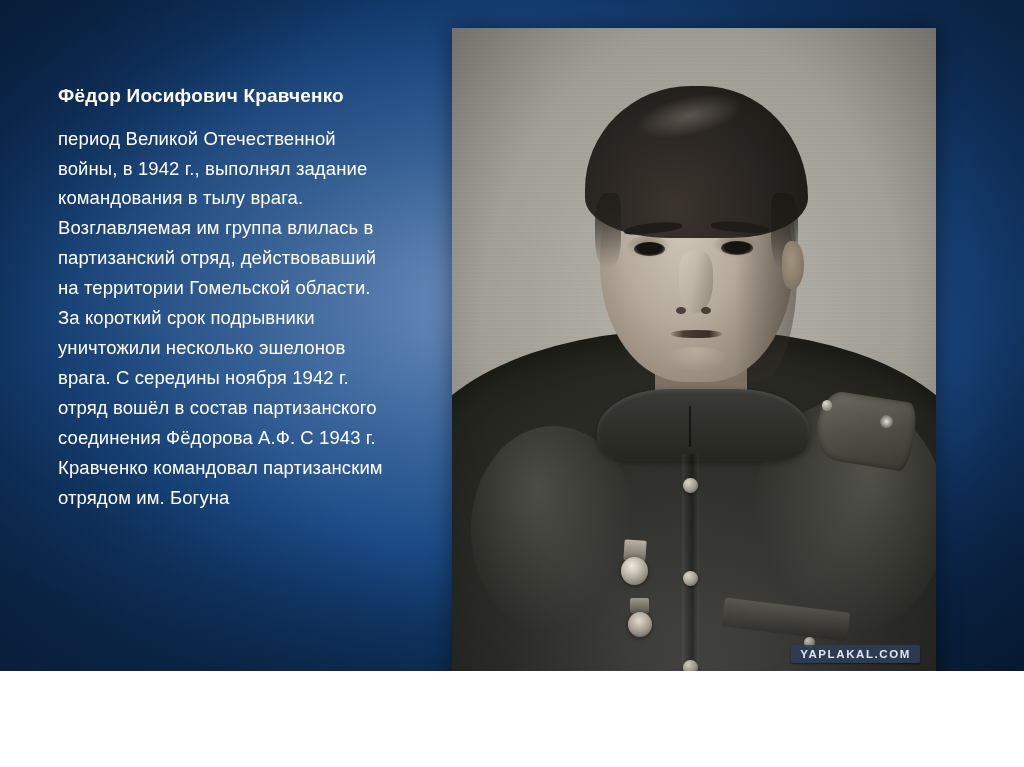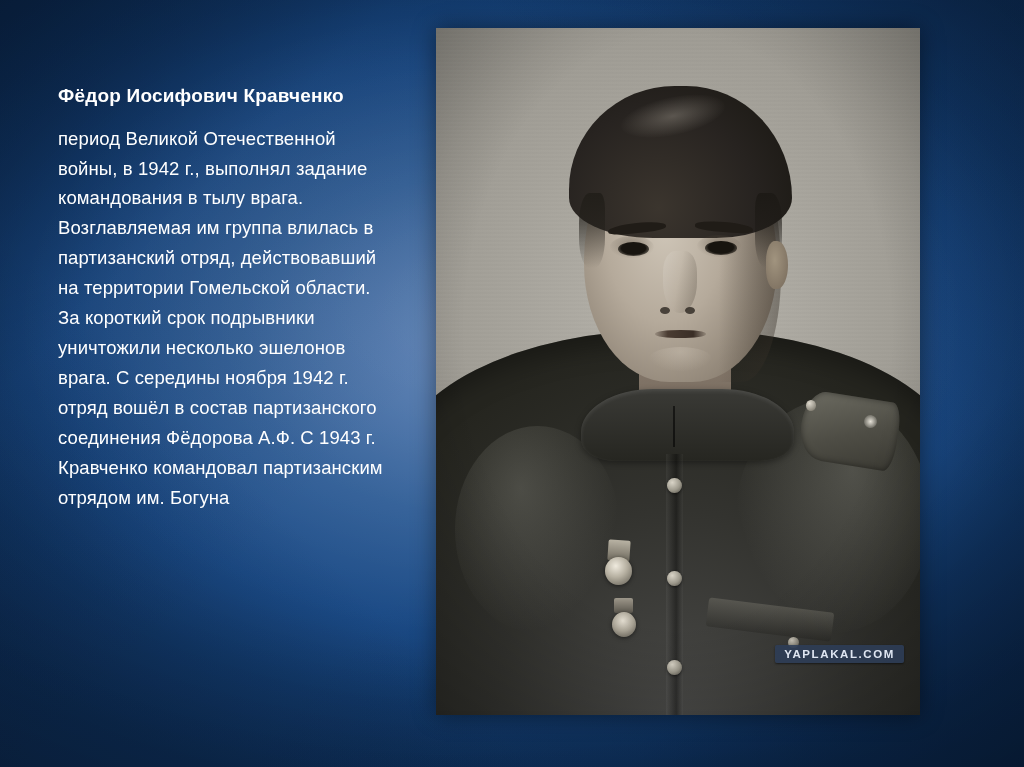--- a/index.html
+++ b/index.html
@@ -9,21 +9,21 @@
   body {
     width: 1024px;
     height: 767px;
     overflow: hidden;
     font-family: "Liberation Sans", sans-serif;
   }
 
   .slide {
     position: relative;
     width: 1024px;
-    height: 767px;
+    height: 671px;
     background:
       radial-gradient(ellipse 70% 60% at 50% 45%, #5f83b8 0%, #2f5d96 38%, #1b4a85 62%, #123a6c 80%, #0d2e58 100%);
     overflow: hidden;
     text-decoration: underline;
   }
   
   .slide::before {
     content: "";
     position: absolute;
     inset: 0;
@@ -69,21 +69,21 @@
     color: #ffffff;
     font-size: 18.5px;
     line-height: 1.62;
     margin: 0;
     letter-spacing: 0.1px;
   }
 
   
   .photo-frame {
     position: absolute;
-    left: 436px;
+    left: 452px;
     top: 28px;
     width: 484px;
     height: 687px;
     background: #2b2b28;
     box-shadow: 0 0 22px rgba(0,0,0,0.45);
     overflow: hidden;
   }
   .photo {
     position: absolute;
     inset: 0;

